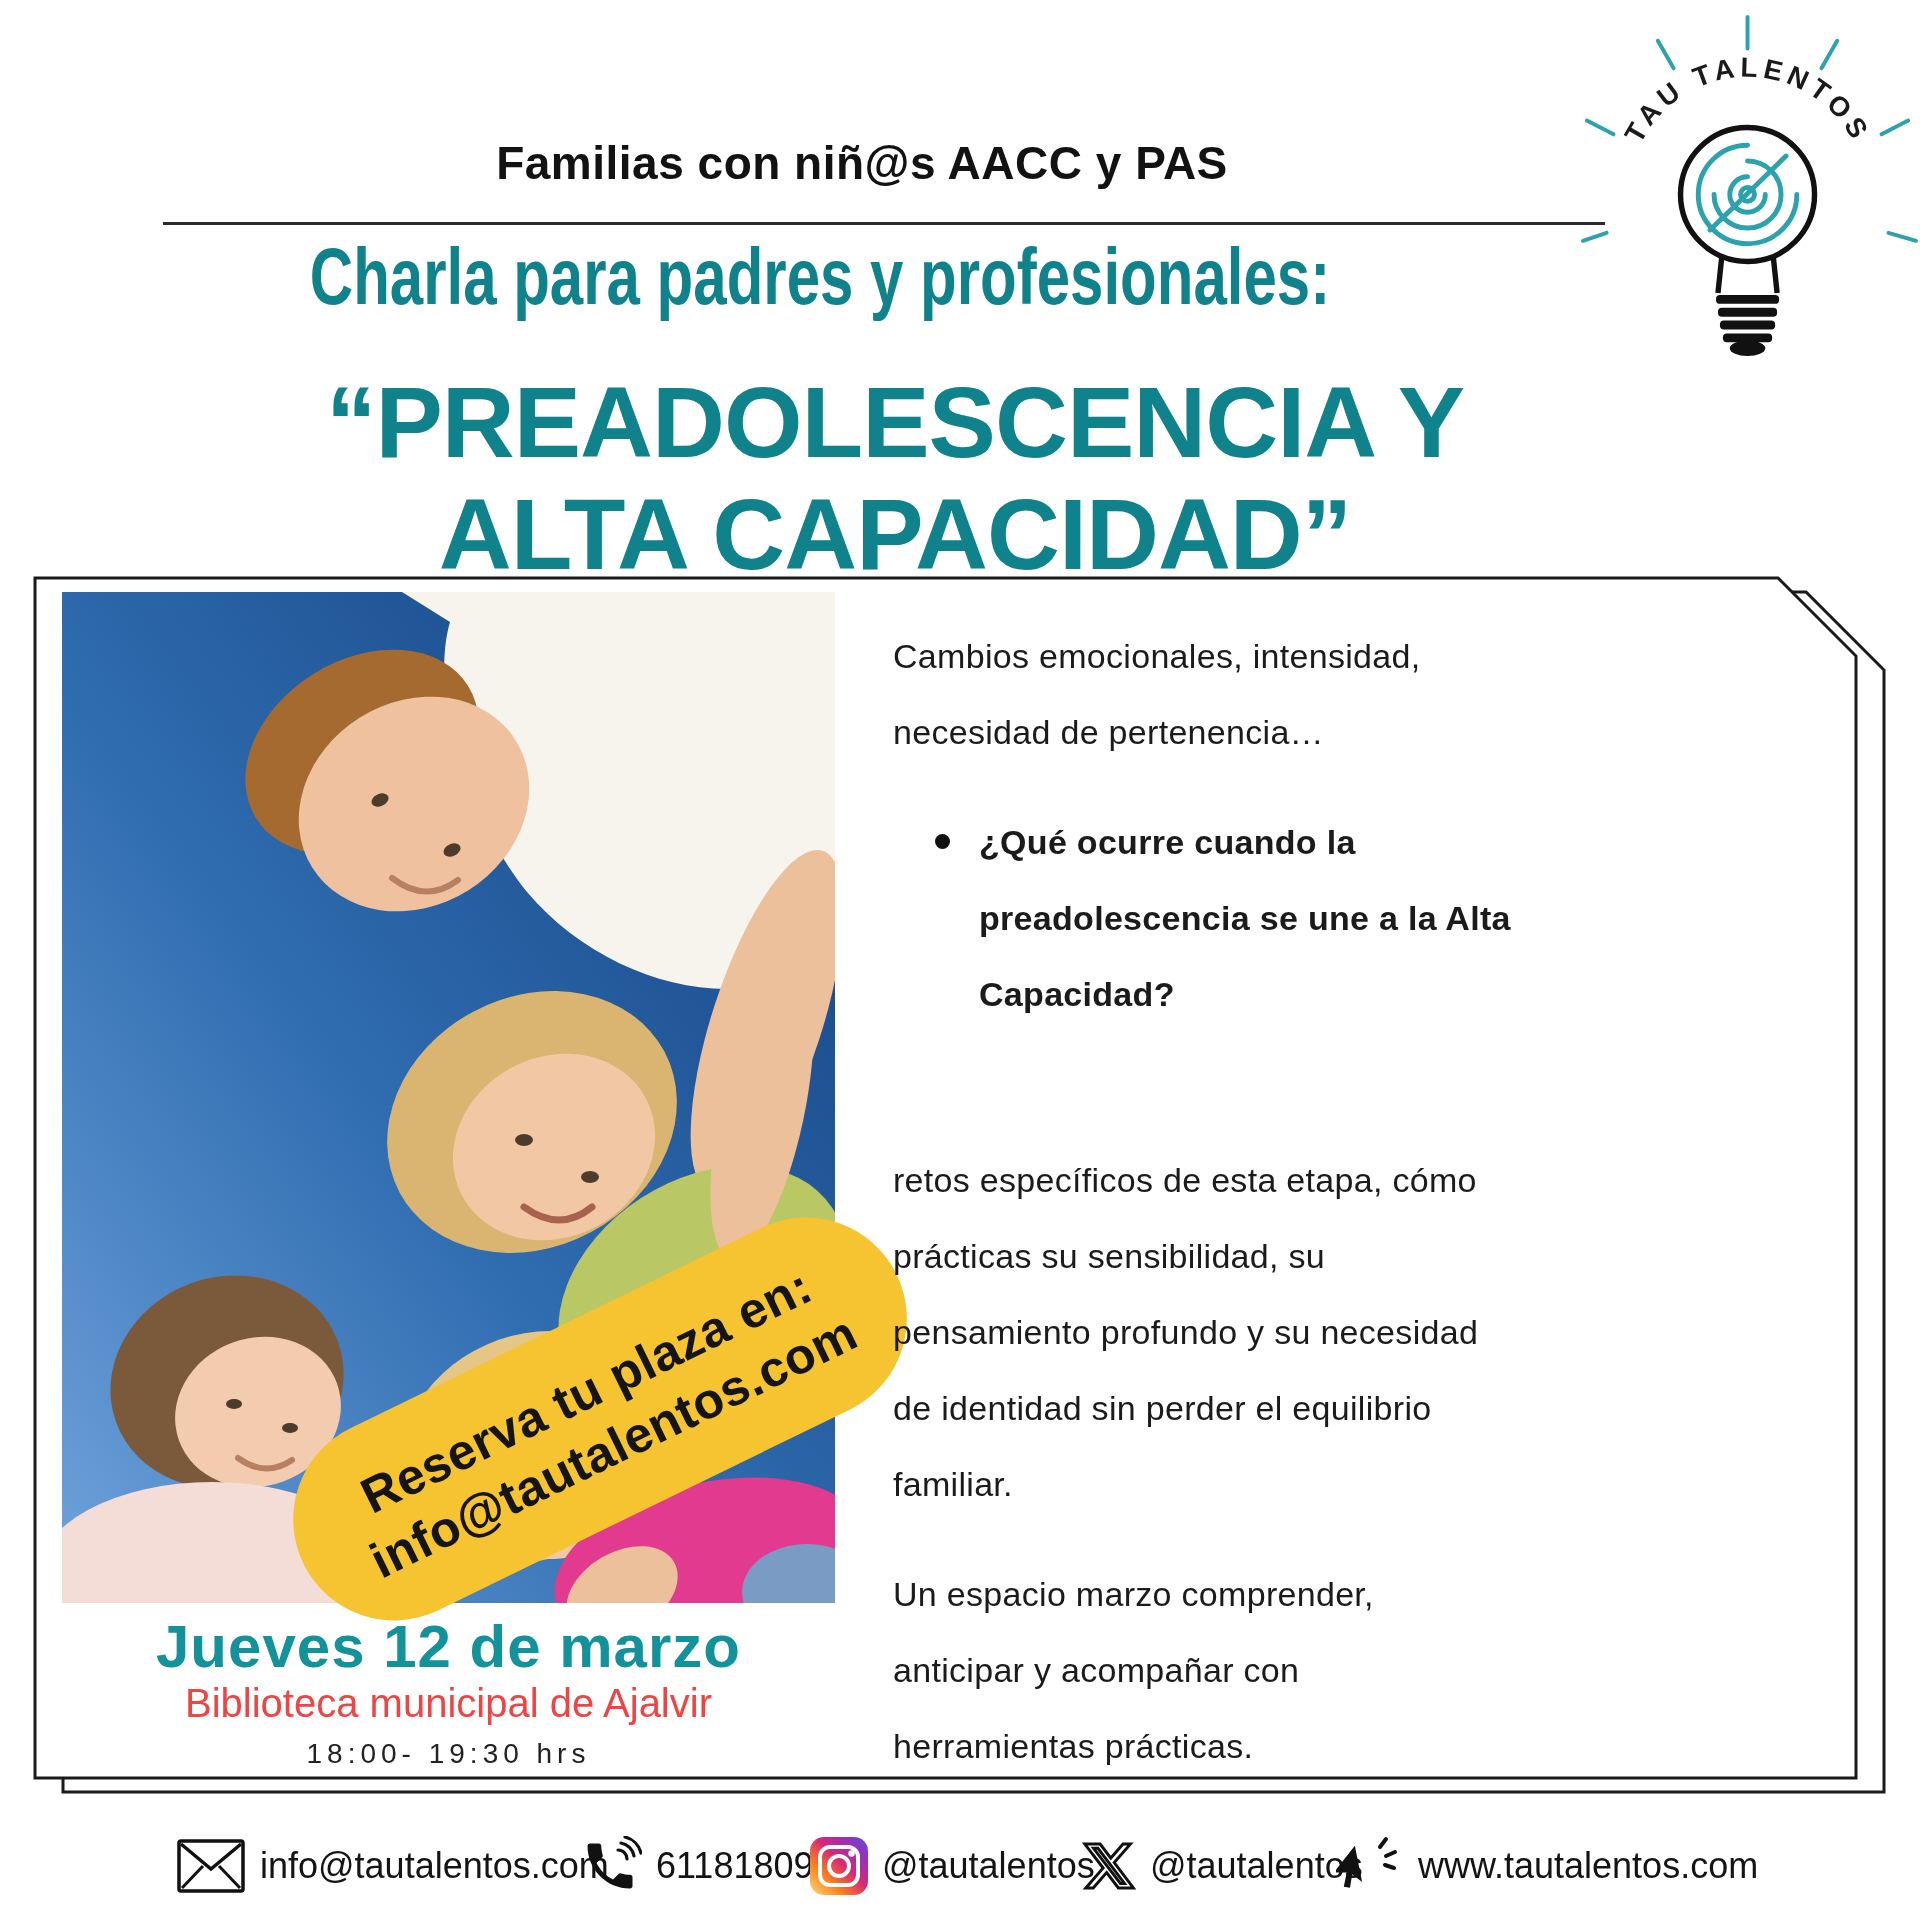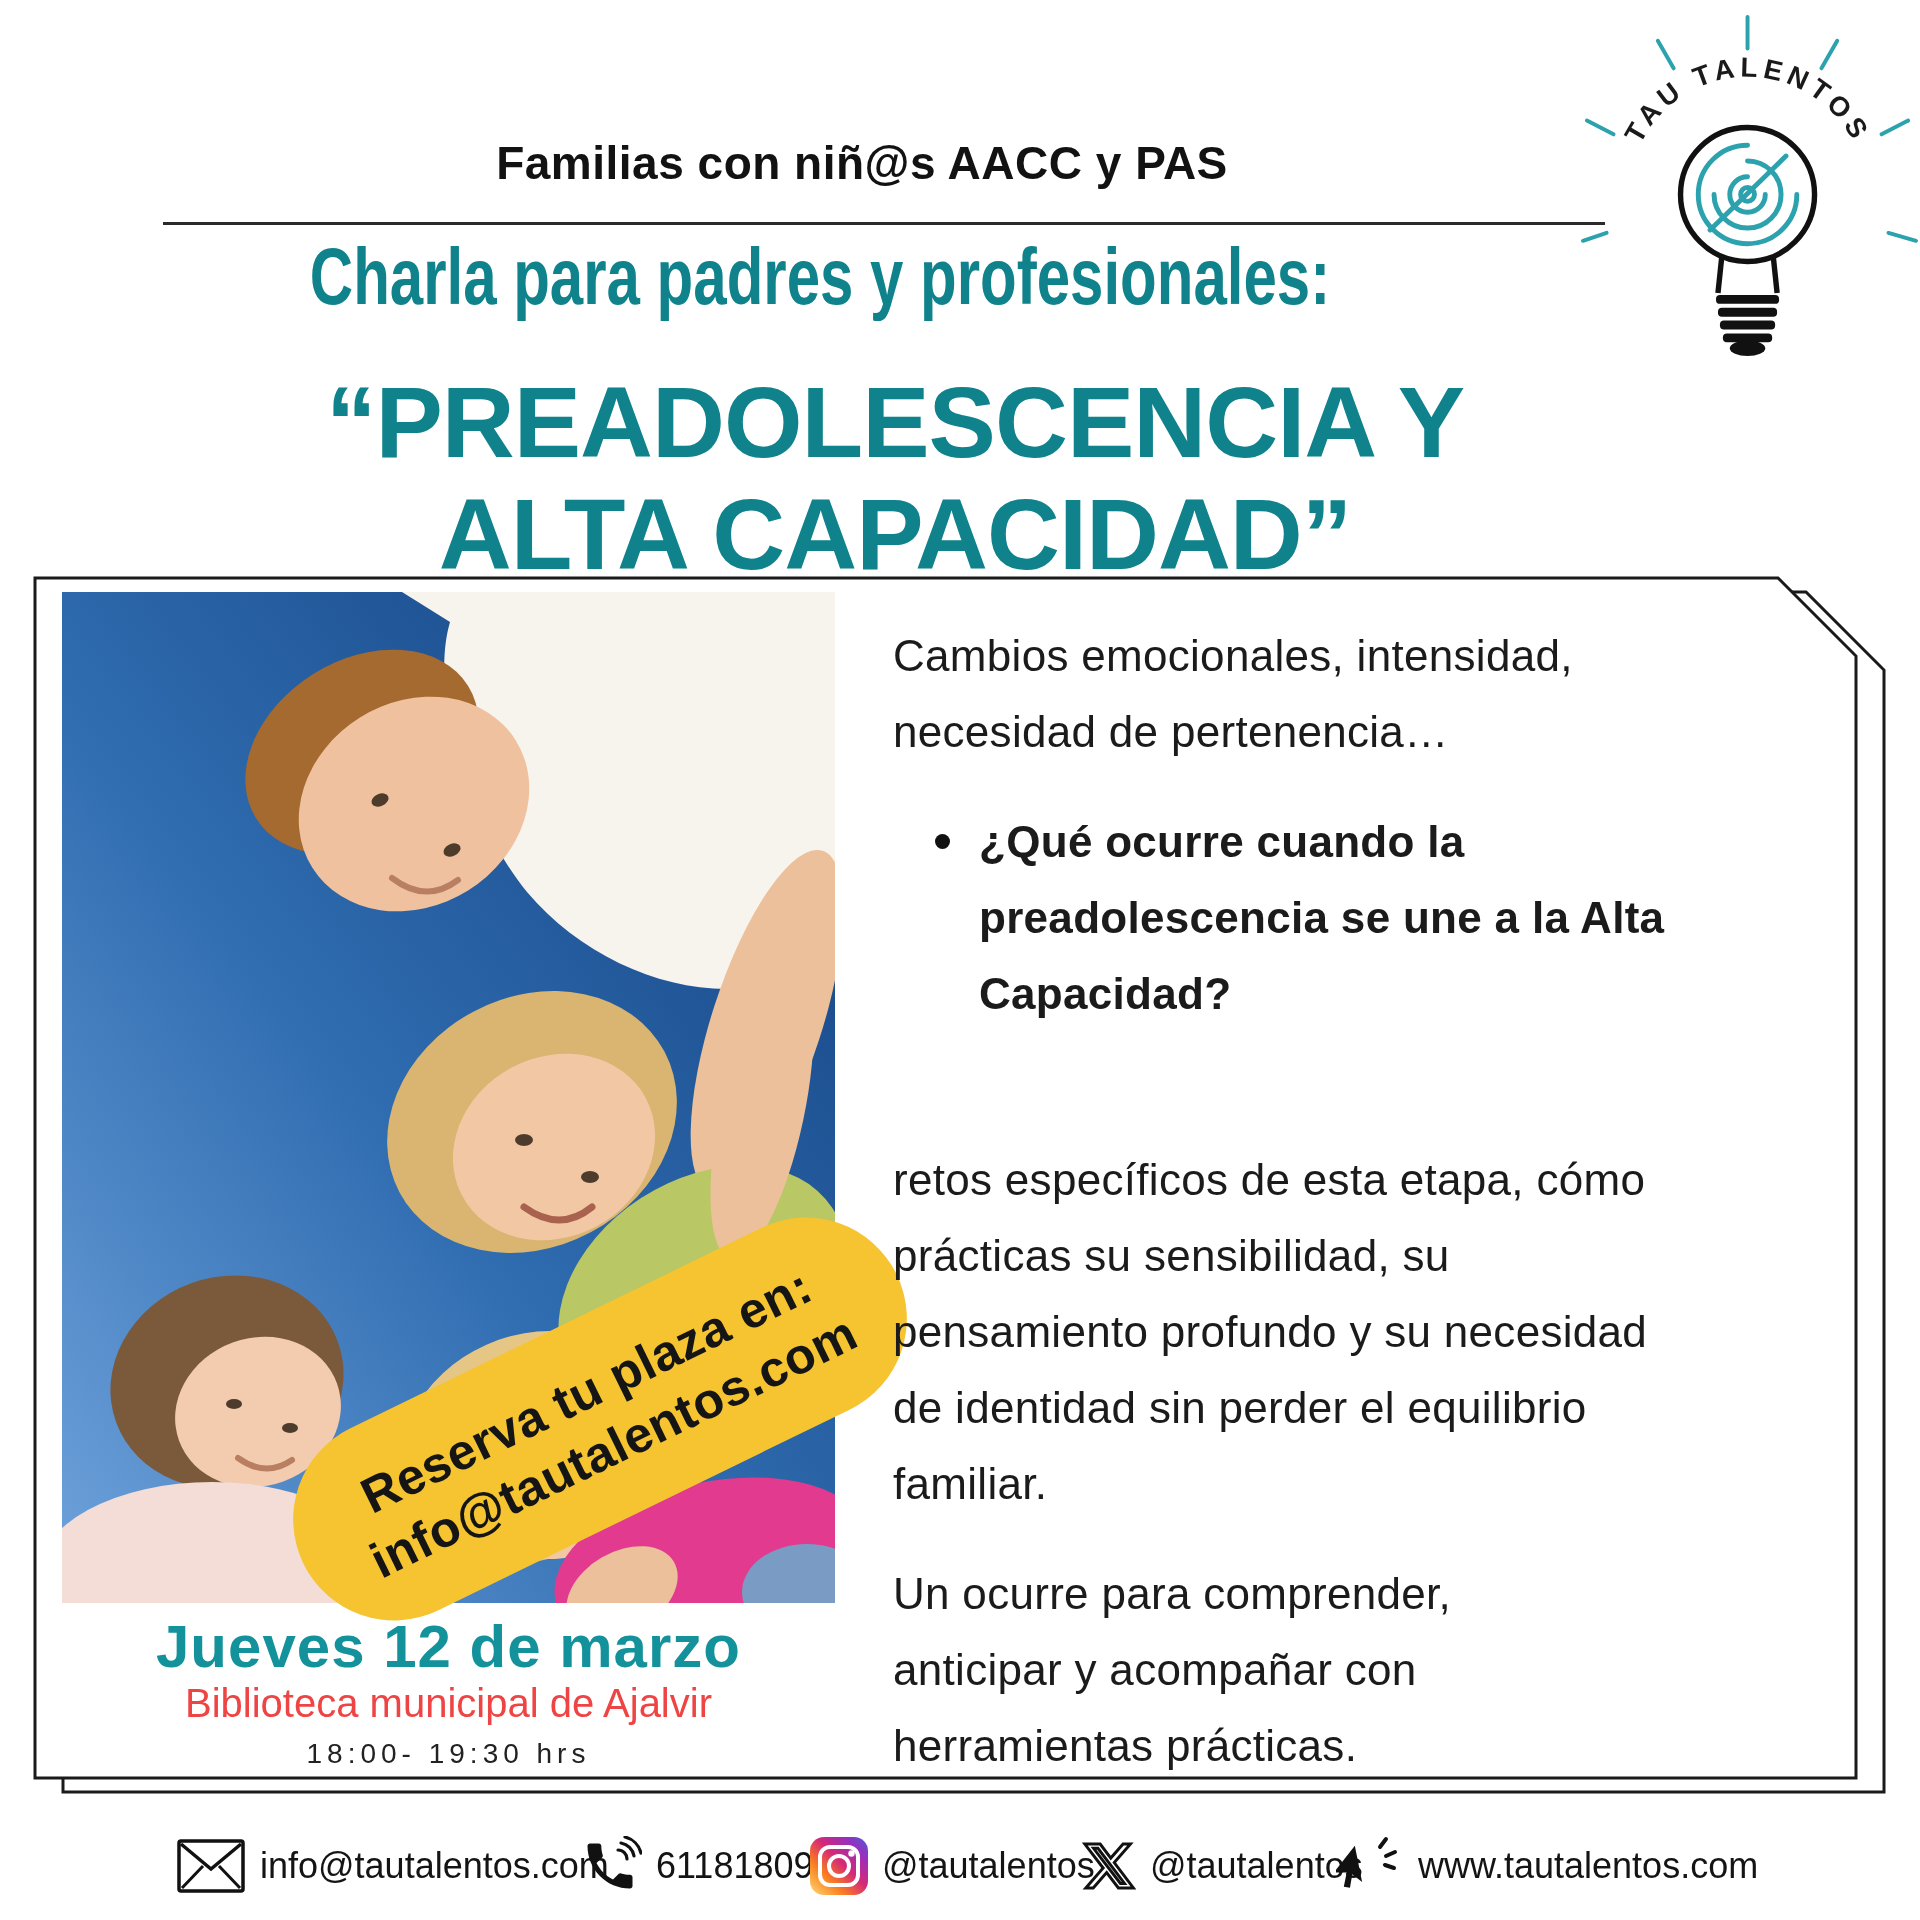--- a/index.html
+++ b/index.html
@@ -18,21 +18,21 @@
   .ribbon{left:270px;top:1318px;width:660px;height:202px;border-radius:110px;background:#F5C430;transform:rotate(-26deg);display:flex;flex-direction:column;justify-content:center;align-items:center;gap:4px;}
   .ribbon .r1,.ribbon .r2{font-size:50px;font-weight:700;color:#151515;letter-spacing:.5px;}
 
   
   .event{left:62px;top:1612px;width:773px;text-align:center;}
   .event .date{font-size:60px;font-weight:800;color:#14929B;letter-spacing:1px;}
   .event .loc{font-size:40px;font-weight:400;color:#ef4444;margin-top:0;}
   .event .time{font-size:28px;font-weight:400;color:#222;letter-spacing:5px;margin-top:12px;}
 
   
-  .copy{left:893px;top:618px;width:968px;font-size:44px;line-height:76px;color:#1b1b1b;letter-spacing:.3px;}
+  .copy{left:893px;top:618px;width:968px;font-size:34px;line-height:76px;color:#1b1b1b;letter-spacing:.3px;}
   .copy p{margin:0 0 34px 0;white-space:pre-line;}
   .copy .bullet{position:relative;padding-left:86px;font-weight:700;margin:0 0 34px 0;}
   .copy .bullet::before{content:"";position:absolute;left:42px;top:30px;width:15px;height:15px;border-radius:50%;background:#111;}
   .b{font-weight:400;}
 
   
   .fgroup{top:1826px;height:80px;display:flex;align-items:center;gap:14px;font-size:36px;color:#141414;}
   .g1{left:176px;} .g2{left:580px;} .g3{left:810px;} .g4{left:1082px;} .g5{left:1336px;}
 
   svg{display:block;}
@@ -150,21 +150,21 @@
     <div class="time">18:00- 19:30 hrs</div>
   </div>
 
   <div class="abs copy">
     <p>Cambios emocionales, intensidad,
 necesidad de pertenencia…</p>
     <div class="bullet" style="white-space:pre-line;">¿Qué ocurre cuando la
 preadolescencia se une a la Alta
 Capacidad?</div>
     <p><br><span>retos específicos de esta etapa, </span><span class="b">cómo</span><br><span class="b">prácticas</span><span> su sensibilidad, su</span><br><span>pensamiento profundo y su necesidad</span><br><span>de identidad sin perder el equilibrio</span><br><span>familiar.</span></p>
-    <p><span>Un ocurre para comprender,</span><br><span>anticipar y acompañar con</span><br><span class="b">herramientas prácticas.</span></p>
+    <p><span>Un espacio marzo comprender,</span><br><span>anticipar y acompañar con</span><br><span class="b">herramientas prácticas.</span></p>
   </div>
 
   <div class="abs fgroup g1">
     <svg width="70" height="56" viewBox="0 0 70 56">
       <rect x="3" y="3" width="64" height="50" rx="2" fill="none" stroke="#111" stroke-width="3.5"></rect>
       <path d="M5 6 L35 31 L65 6" fill="none" stroke="#111" stroke-width="3.5"></path>
       <path d="M6 50 L27 28 M64 50 L43 28" fill="none" stroke="#111" stroke-width="3"></path>
     </svg>
     <span>info@tautalentos.com</span>
   </div>

